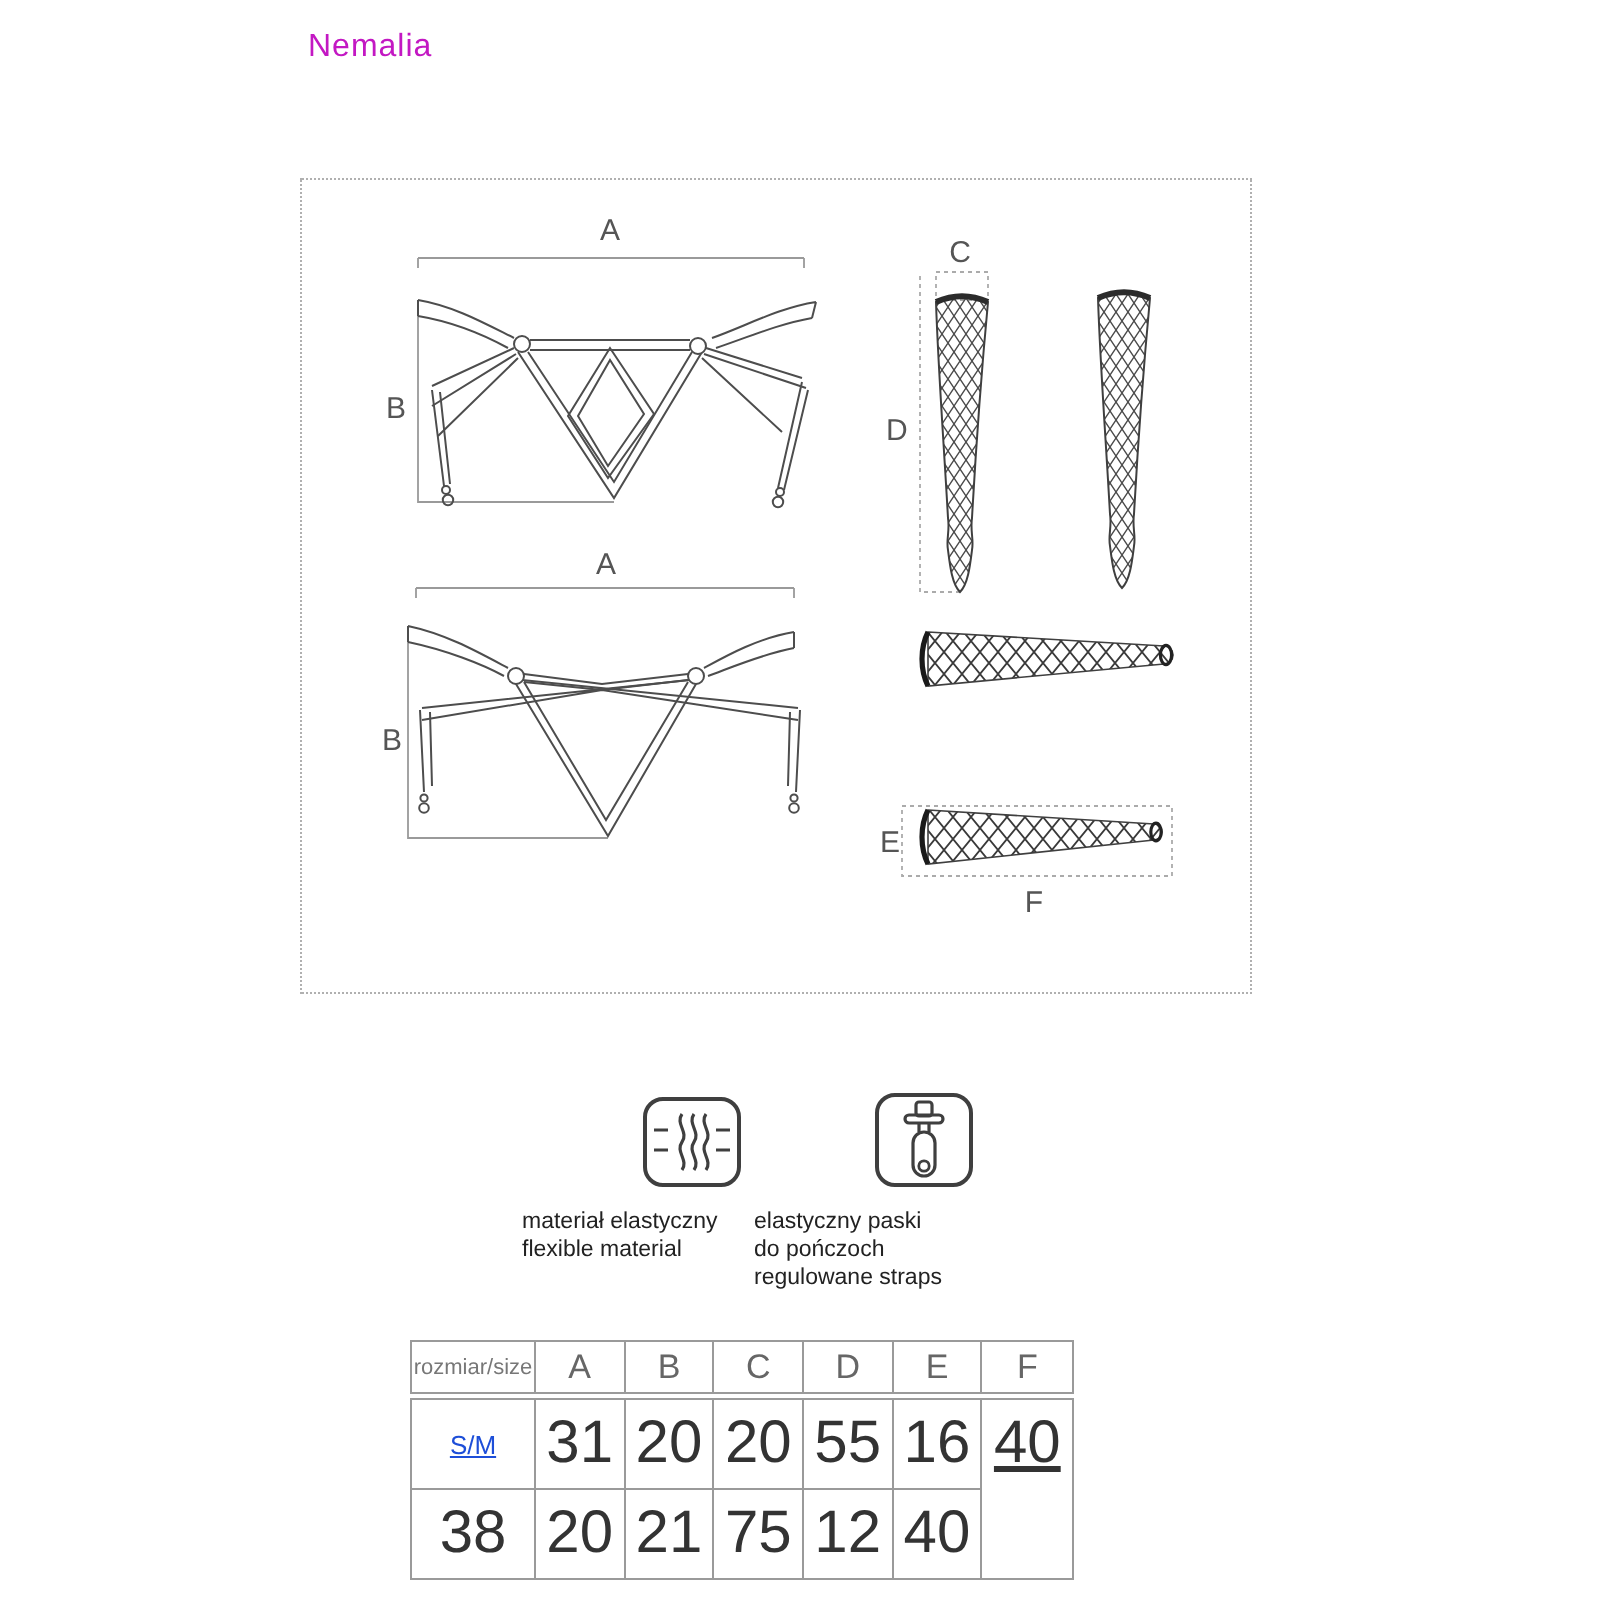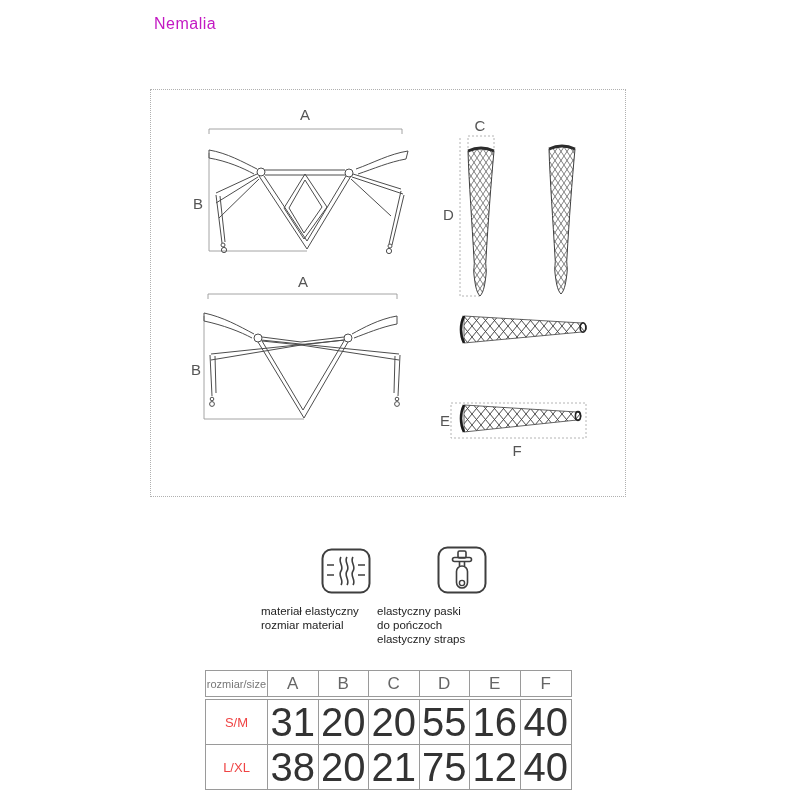--- a/index.html
+++ b/index.html
@@ -18,36 +18,36 @@
 
   
   .feat-icon{width:50px;border:none;}
   #feat1-icon{left:321px;top:548px;}
   #feat2-icon{left:437px;top:546px;}
   .caption{width:170px;text-align:left;font-size:11.5px;line-height:14px;color:#222;}
   #feat1-caption{left:261px;top:604px;}
   #feat2-caption{left:377px;top:604px;}
 
   
-  #size-table{left:205px;top:670px;width:367px;}
+  #size-table{left:205px;top:670px;width:332px;}
   .tgrid{display:grid;grid-template-columns:62px repeat(6,1fr);background:#fff;}
   #table-header{border:1px solid #9a9a9a;margin-bottom:2px;}
   #table-header .cell{height:25px;}
   #table-body{border:1px solid #9a9a9a;}
   #table-body .cell{height:44px;}
   .cell{display:flex;align-items:center;justify-content:center;}
   #table-header .cell{border-right:1px solid #9a9a9a;}
   #table-header .cell:last-child{border-right:none;}
   #table-body .cell{border-right:1px solid #9a9a9a;border-bottom:1px solid #9a9a9a;}
-  #table-body .cell:nth-child(7n){border-right:none;}
+  #table-body .cell:nth-child(7n){border-right:none;text-decoration:underline;}
   #table-body .cell:nth-last-child(-n+7){border-bottom:none;}
   .hdr-size{font-size:11px;color:#777;}
   .hdr-letter{font-size:17px;color:#666;}
-  .row-label{font-size:13px;color:#ef4444;}
-  .num{font-size:40px;color:#333;}
+  .row-label{font-size:13px;color:#1d4ed8;text-decoration:underline;}
+  .num{font-size:30px;color:#333;}
 </style>
 </head>
 <body>
 
 <h1 id="title" class="abs" style="color:#c318c3">Nemalia</h1>
 
 <div id="panel" class="abs">
 
   <svg class="abs" style="left:40px;top:16px" width="235" height="157" viewBox="0 0 235 157">
     <g stroke="#9a9a9a" stroke-width="0.9" fill="none">
@@ -160,47 +160,46 @@
     <rect x="21" y="5" width="8" height="7" rx="1.5"></rect>
     <rect x="15.5" y="11.5" width="19" height="4" rx="2"></rect>
     <path d="M22.5,15.5 V20 M27.5,15.5 V20"></path>
     <rect x="19.5" y="20" width="11" height="22" rx="5.5"></rect>
     <circle cx="25" cy="37" r="2.6" stroke-width="1.4"></circle>
   </g>
 </svg>
 
 <div id="feat1-caption" class="abs caption">
   <div>materiał elastyczny</div>
-  <div>rozmiar material</div>
+  <div>flexible material</div>
 </div>
 <div id="feat2-caption" class="abs caption">
   <div>elastyczny paski</div>
   <div>do pończoch</div>
-  <div>elastyczny straps</div>
+  <div>regulowane straps</div>
 </div>
 
 <div id="size-table" class="abs">
   <div id="table-header" class="tgrid">
     <div class="cell hdr-size">rozmiar/size</div>
     <div class="cell hdr-letter">A</div>
     <div class="cell hdr-letter">B</div>
     <div class="cell hdr-letter">C</div>
     <div class="cell hdr-letter">D</div>
     <div class="cell hdr-letter">E</div>
     <div class="cell hdr-letter">F</div>
   </div>
   <div id="table-body" class="tgrid">
     <div class="cell row-label">S/M</div>
     <div class="cell num">31</div>
     <div class="cell num">20</div>
     <div class="cell num">20</div>
     <div class="cell num">55</div>
     <div class="cell num">16</div>
     <div class="cell num">40</div>
-    <div class="cell row-label">L/XL</div>
     <div class="cell num">38</div>
     <div class="cell num">20</div>
     <div class="cell num">21</div>
     <div class="cell num">75</div>
     <div class="cell num">12</div>
     <div class="cell num">40</div>
   </div>
 </div>
 
 </body></html>

